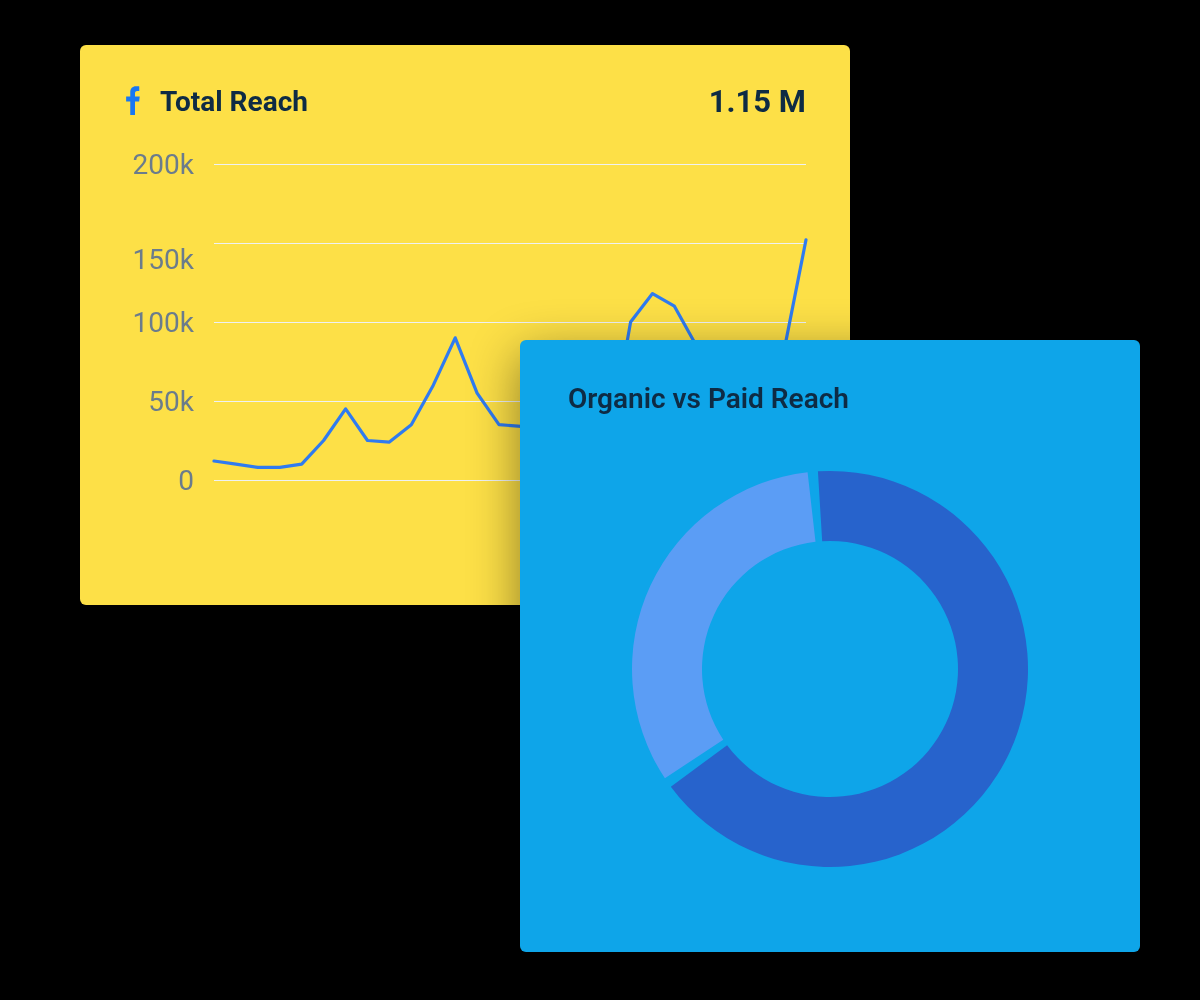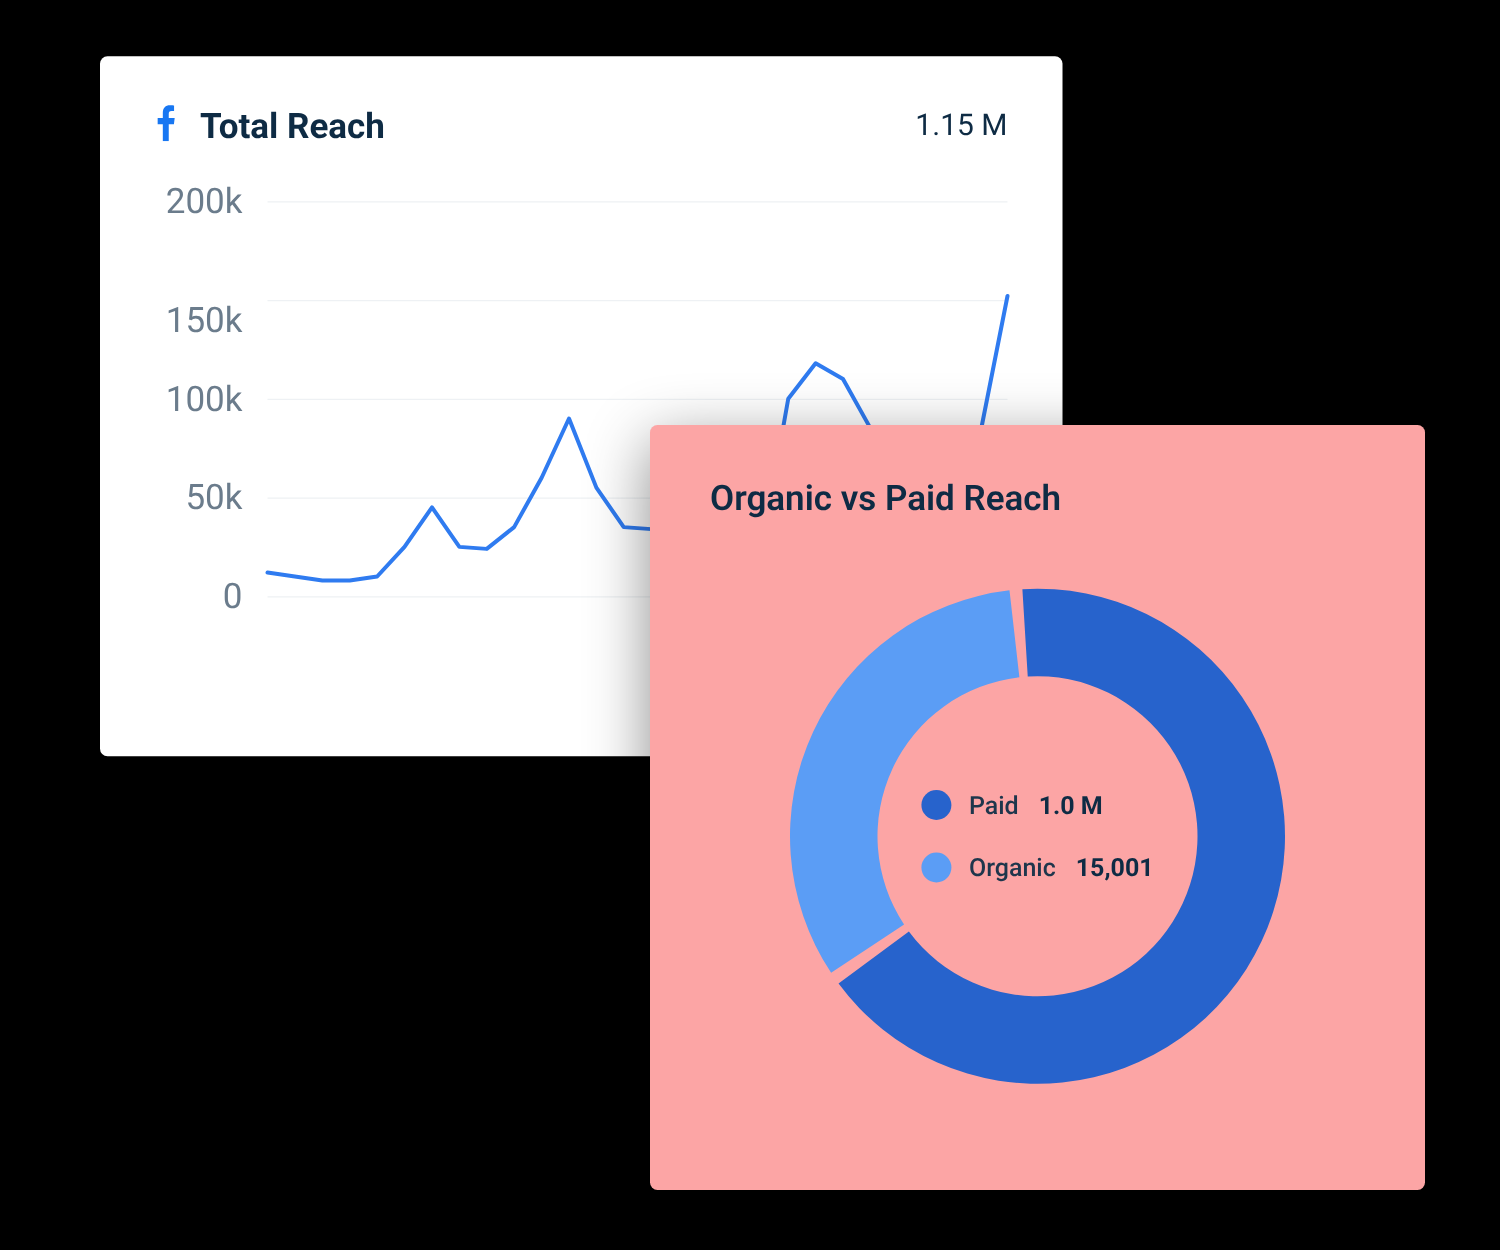--- a/index.html
+++ b/index.html
@@ -13,21 +13,21 @@
     position: relative;
   }
 
   
   .card-line {
     position: absolute;
     left: 80px;
     top: 45px;
     width: 770px;
     height: 560px;
-    background: #ffffff;
+    background: #fde047;
     border-radius: 6px;
     box-shadow: 0 10px 40px rgba(0,0,0,0.35);
     padding: 38px 44px 36px 44px;
     box-sizing: border-box;
   }
   .card-line-header {
     display: flex;
     justify-content: space-between;
     align-items: center;
     margin-bottom: 44px;
@@ -42,22 +42,22 @@
     height: 34px;
     display: inline-block;
     color: #1877f2;
   }
   .card-line-title {
     font-size: 28px;
     font-weight: 700;
     color: #0e2b44;
   }
   .card-line-value {
-    font-size: 24px;
-    font-weight: 400;
+    font-size: 31px;
+    font-weight: 700;
     color: #0e2b44;
   }
 
   .line-plot-area {
     position: relative;
     width: 100%;
     height: 360px;
   }
   .y-tick {
     position: absolute;
@@ -108,21 +108,21 @@
     white-space: nowrap;
   }
 
   
   .card-donut {
     position: absolute;
     left: 520px;
     top: 340px;
     width: 620px;
     height: 612px;
-    background: #fca5a5;
+    background: #0ea5e9;
     border-radius: 6px;
     box-shadow: 0 14px 50px rgba(0,0,0,0.45);
     padding: 42px 48px 40px 48px;
     box-sizing: border-box;
   }
   .card-donut-title {
     font-size: 28px;
     font-weight: 600;
     color: #0e2b44;
     margin-bottom: 34px;
@@ -200,26 +200,14 @@
   </div>
 </div>
 
 <div class="card-donut">
   <div class="card-donut-title">Organic vs Paid Reach</div>
   <div class="donut-wrap">
     <svg class="donut-svg" id="donut-svg" viewBox="0 0 440 440">
         <path d="M 54.89060723070071 329.2835230917875 A 198 198 0 0 1 197.58576367395443 23.272772576035692 L 205.50998863770792 92.8228024733968 A 128 128 0 0 0 113.26261477540248 290.64793411994344 Z" fill="#5b9df5"></path>
         <path d="M 207.9123891720983 22.369309912470356 A 198 198 0 1 1 60.83634159779098 337.7749117767656 L 117.10632184099619 296.13731670417167 A 128 128 0 1 0 212.1857869395383 92.23874580200103 Z" fill="#2763cc"></path>
       </svg>
-    <div class="donut-center">
-      <div class="donut-legend-row">
-        <span class="legend-dot" style="background:#2763cc"></span>
-        <span class="legend-label">Paid</span>
-        <span class="legend-value">1.0 M</span>
-      </div>
-      <div class="donut-legend-row">
-        <span class="legend-dot" style="background:#5b9df5"></span>
-        <span class="legend-label">Organic</span>
-        <span class="legend-value">15,001</span>
-      </div>
-    </div>
   </div>
 </div>
 
 </body></html>

